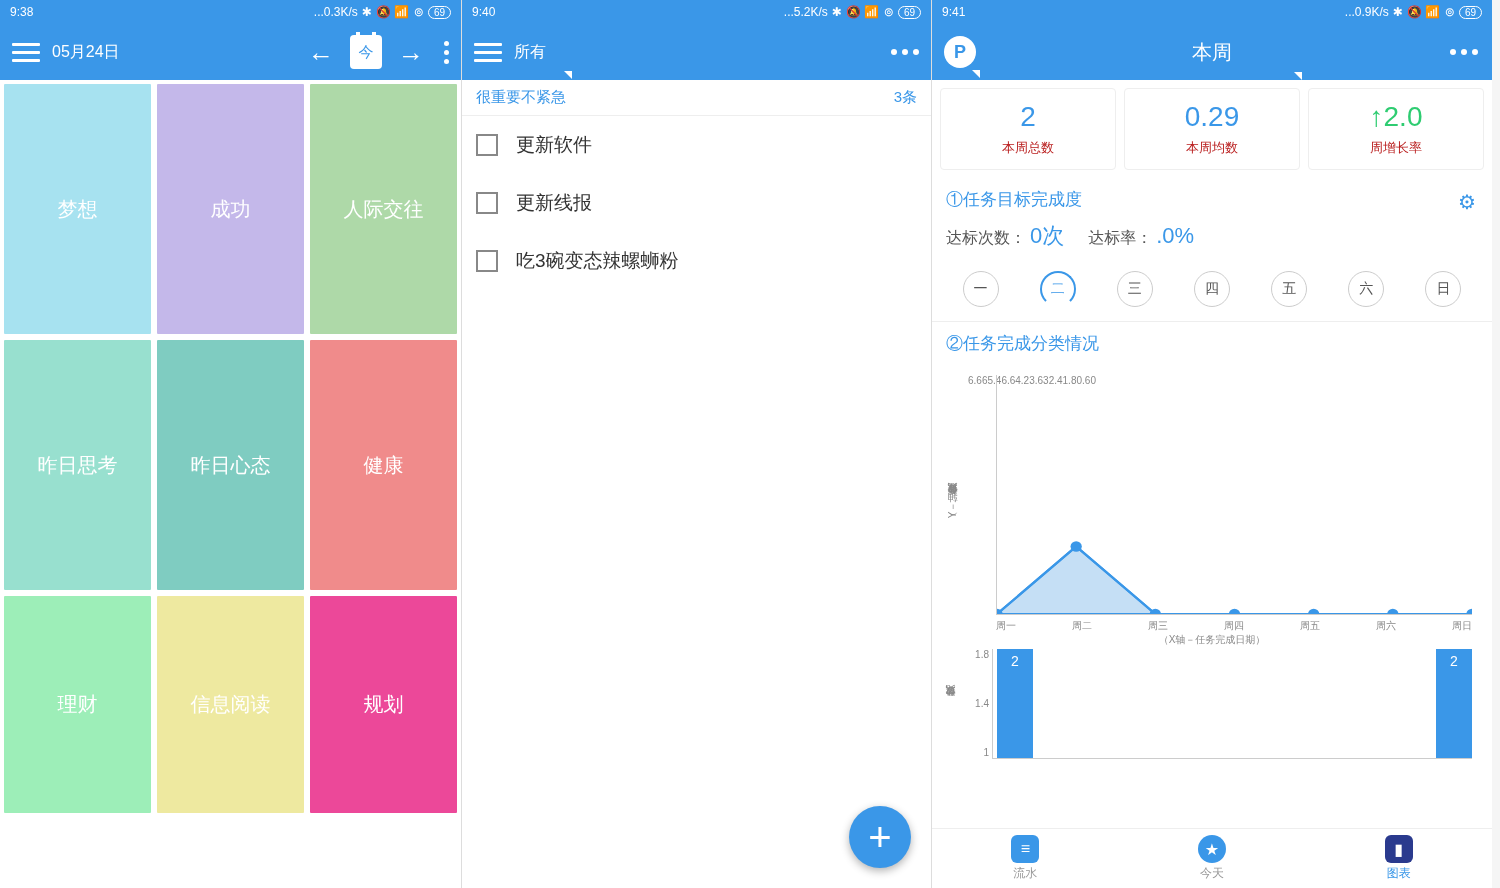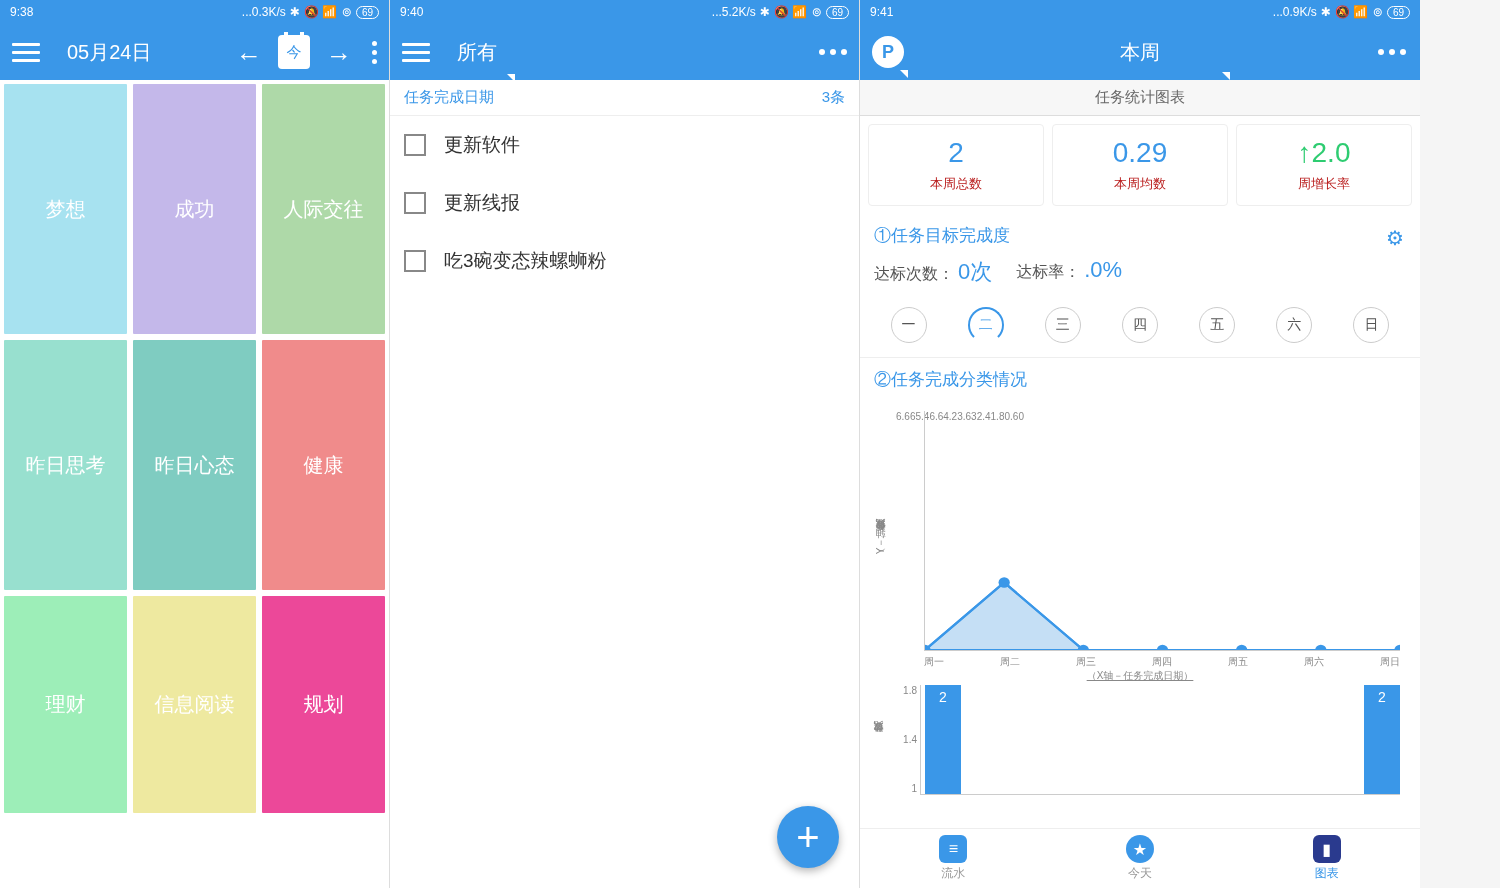--- a/index.html
+++ b/index.html
@@ -1,28 +1,28 @@
 <!DOCTYPE html>
 <html><head>
 <meta charset="utf-8">
 <style>
 * { box-sizing: border-box; margin: 0; padding: 0; }
 body { font-family: -apple-system, "Helvetica Neue", Arial, sans-serif; background: #f5f5f5; width: 1500px; height: 888px; display: flex; }
 .screen { height: 888px; position: relative; background: #fff; overflow: hidden; }
-.screen1 { width: 390px; border-right: 1px solid #ddd; }
+.screen1 { width: 462px; border-right: 1px solid #ddd; }
 .screen2 { width: 470px; border-right: 1px solid #ddd; }
 .screen3 { width: 560px; }
 
 .status-bar { height: 24px; background: #3a97e8; color: #fff; display: flex; align-items: center; justify-content: space-between; padding: 0 10px; font-size: 12px; }
 .status-right { display: flex; gap: 4px; align-items: center; }
 
 .top-bar { height: 56px; background: #3a97e8; color: #fff; display: flex; align-items: center; padding: 0 12px; position: relative; }
 .menu-icon { width: 28px; height: 28px; display: flex; flex-direction: column; justify-content: center; gap: 5px; cursor: pointer; }
 .menu-icon span { display:block; height:3px; background:#fff; border-radius:1px; }
-.title { font-size: 20px; margin-left: 27px; flex:1; }
+.title { font-size: 16px; margin-left: 12px; flex:1; }
 .nav-arrows { display: flex; align-items: center; gap: 10px; }
 .arrow { font-size: 26px; color:#fff; padding:0 6px; cursor:pointer; }
 .today-box { background:#fff; color:#3a97e8; width:32px; height:34px; border-radius:4px; display:flex; align-items:center; justify-content:center; font-size:15px; font-weight:500; position:relative; }
 .today-box::before { content:""; position:absolute; top:-3px; left:6px; width:4px; height:6px; background:#fff; }
 .today-box::after { content:""; position:absolute; top:-3px; right:6px; width:4px; height:6px; background:#fff; }
 .dots { display:flex; flex-direction:column; gap:4px; margin-left:14px; cursor:pointer;}
 .dots span { width:5px; height:5px; background:#fff; border-radius:50%; }
 .dots-h { display:flex; flex-direction:row; gap:5px; cursor:pointer;}
 .dots-h span { width:6px; height:6px; background:#fff; border-radius:50%; }
 .dd-tri { width:0; height:0; border-left:8px solid transparent; border-top:8px solid #fff; position:absolute; right:0; bottom:0; }
@@ -43,32 +43,32 @@
 .tabs-bar { background:#f7f7f7; border-bottom:1px solid #ddd; height:36px; display:flex; align-items:center; justify-content:center; font-size:15px; color:#666;}
 .stat-row { display:flex; padding:8px; gap:8px;}
 .stat-box { flex:1; background:#fff; border:1px solid #eee; border-radius:4px; text-align:center; padding:12px 4px;}
 .stat-val { font-size:28px; color:#3a97e8; font-weight:400;}
 .stat-val.green { color:#2ecc71; }
 .stat-lbl { font-size:13px; color:#b91c1c; margin-top:6px;}
 .arrow-up::before { content:"↑"; }
 
 .panel-header { display:flex; justify-content:space-between; align-items:center; padding:10px 14px; font-size:17px; color:#3a97e8;}
 .gear { width:20px; height:20px; color:#3a97e8; cursor:pointer; font-size:20px;}
-.goal-row { padding: 0 14px 14px; font-size:16px; color:#555; display:flex; gap:24px; align-items:flex-start;}
+.goal-row { padding: 0 14px 14px; font-size:16px; color:#555; display:flex; gap:24px; align-items:center;}
 .goal-val { font-size:22px; color:#3a97e8; margin-left:4px;}
 .day-row { display:flex; justify-content:space-around; padding:6px 10px 14px; border-bottom:1px solid #eee;}
 .day-btn { width:36px; height:36px; border:1.5px solid #ccc; border-radius:50%; display:flex; align-items:center; justify-content:center; font-size:14px; color:#555; cursor:pointer;}
 .day-btn.active { border:2px solid #3a97e8; color:#3a97e8; border-bottom-color:transparent;}
 
 .chart1-wrap { position:relative; height:270px; margin:10px 10px 0 10px; }
 .yaxis { position:absolute; left:26px; top:0; bottom:30px; display:flex; justify-content:space-between; font-size:10px; color:#888; text-align:right; width:24px;}
 .ylbl-v { position:absolute; left:4px; top:50%; transform:translateY(-50%) rotate(180deg); writing-mode:vertical-rl; font-size:10px; color:#888;}
 .plot { position:absolute; left:54px; right:10px; top:0; bottom:30px; border-left:1px solid #ccc; border-bottom:1px solid #ccc;}
 .xaxis { position:absolute; left:54px; right:10px; bottom:12px; display:flex; justify-content:space-between; font-size:10px; color:#888;}
-.xlabel { position:absolute; left:0; right:0; bottom:-2px; text-align:center; font-size:10px; color:#888;text-decoration:underline;}
+.xlabel { position:absolute; left:0; right:0; bottom:-2px; text-align:center; font-size:10px; color:#888;}
 .area-path { fill:#c5dff5; stroke:#3a97e8; stroke-width:2;}
 .pt { fill:#3a97e8; }
 .chart2-wrap { position:relative; height:110px; margin:4px 10px; border-left:1px solid #ccc; border-bottom:1px solid #ccc; margin-left:60px; margin-right:20px;}
 .yaxis2 { position:absolute; left:-32px; top:0; bottom:0; display:flex; flex-direction:column; justify-content:space-between; font-size:10px; color:#888; text-align:right; width:28px;}
 .bar { position:absolute; bottom:0; width:36px; background:#3a97e8; color:#fff; display:flex; align-items:flex-start; justify-content:center; font-size:14px; padding-top:4px;}
 
 .bottom-nav { position:absolute; bottom:0; left:0; right:0; height:60px; display:flex; background:#fff; border-top:1px solid #eee;}
 .nav-item { flex:1; display:flex; flex-direction:column; align-items:center; justify-content:center; font-size:12px; color:#999; gap:2px; cursor:pointer;}
 .nav-item.active { color:#3a97e8; }
 .nav-icon { width:28px; height:28px; border-radius:6px; display:flex; align-items:center; justify-content:center; color:#fff; font-size:16px;}
@@ -144,21 +144,21 @@
       <span>所有</span>
       <div class="dd-tri" style="left:50px;right:auto;bottom:-16px"></div>
     </div>
     <div class="dots-h">
         <span></span>
         <span></span>
         <span></span>
       </div>
   </div>
   <div class="section-header">
-    <span>任务完成日期</span>
+    <span>很重要不紧急</span>
     <span>3条</span>
   </div>
   <div class="task-row">
     <div class="checkbox"></div>
     <span>更新软件</span>
   </div>
   <div class="task-row">
     <div class="checkbox"></div>
     <span>更新线报</span>
   </div>
@@ -185,21 +185,20 @@
     <div class="p-logo">P</div>
     <div class="p-logo-tri"></div>
     <span style="position:relative">本周</span>
     <div class="dd-tri" style="right:190px"></div>
     <div class="dots-h" style="position:absolute;right:14px">
         <span></span>
         <span></span>
         <span></span>
       </div>
   </div>
-  <div class="tabs-bar">任务统计图表</div>
   <div class="stat-row">
     <div class="stat-box">
       <div class="stat-val">2</div>
       <div class="stat-lbl">本周总数</div>
     </div>
     <div class="stat-box">
       <div class="stat-val">0.29</div>
       <div class="stat-lbl">本周均数</div>
     </div>
     <div class="stat-box">

